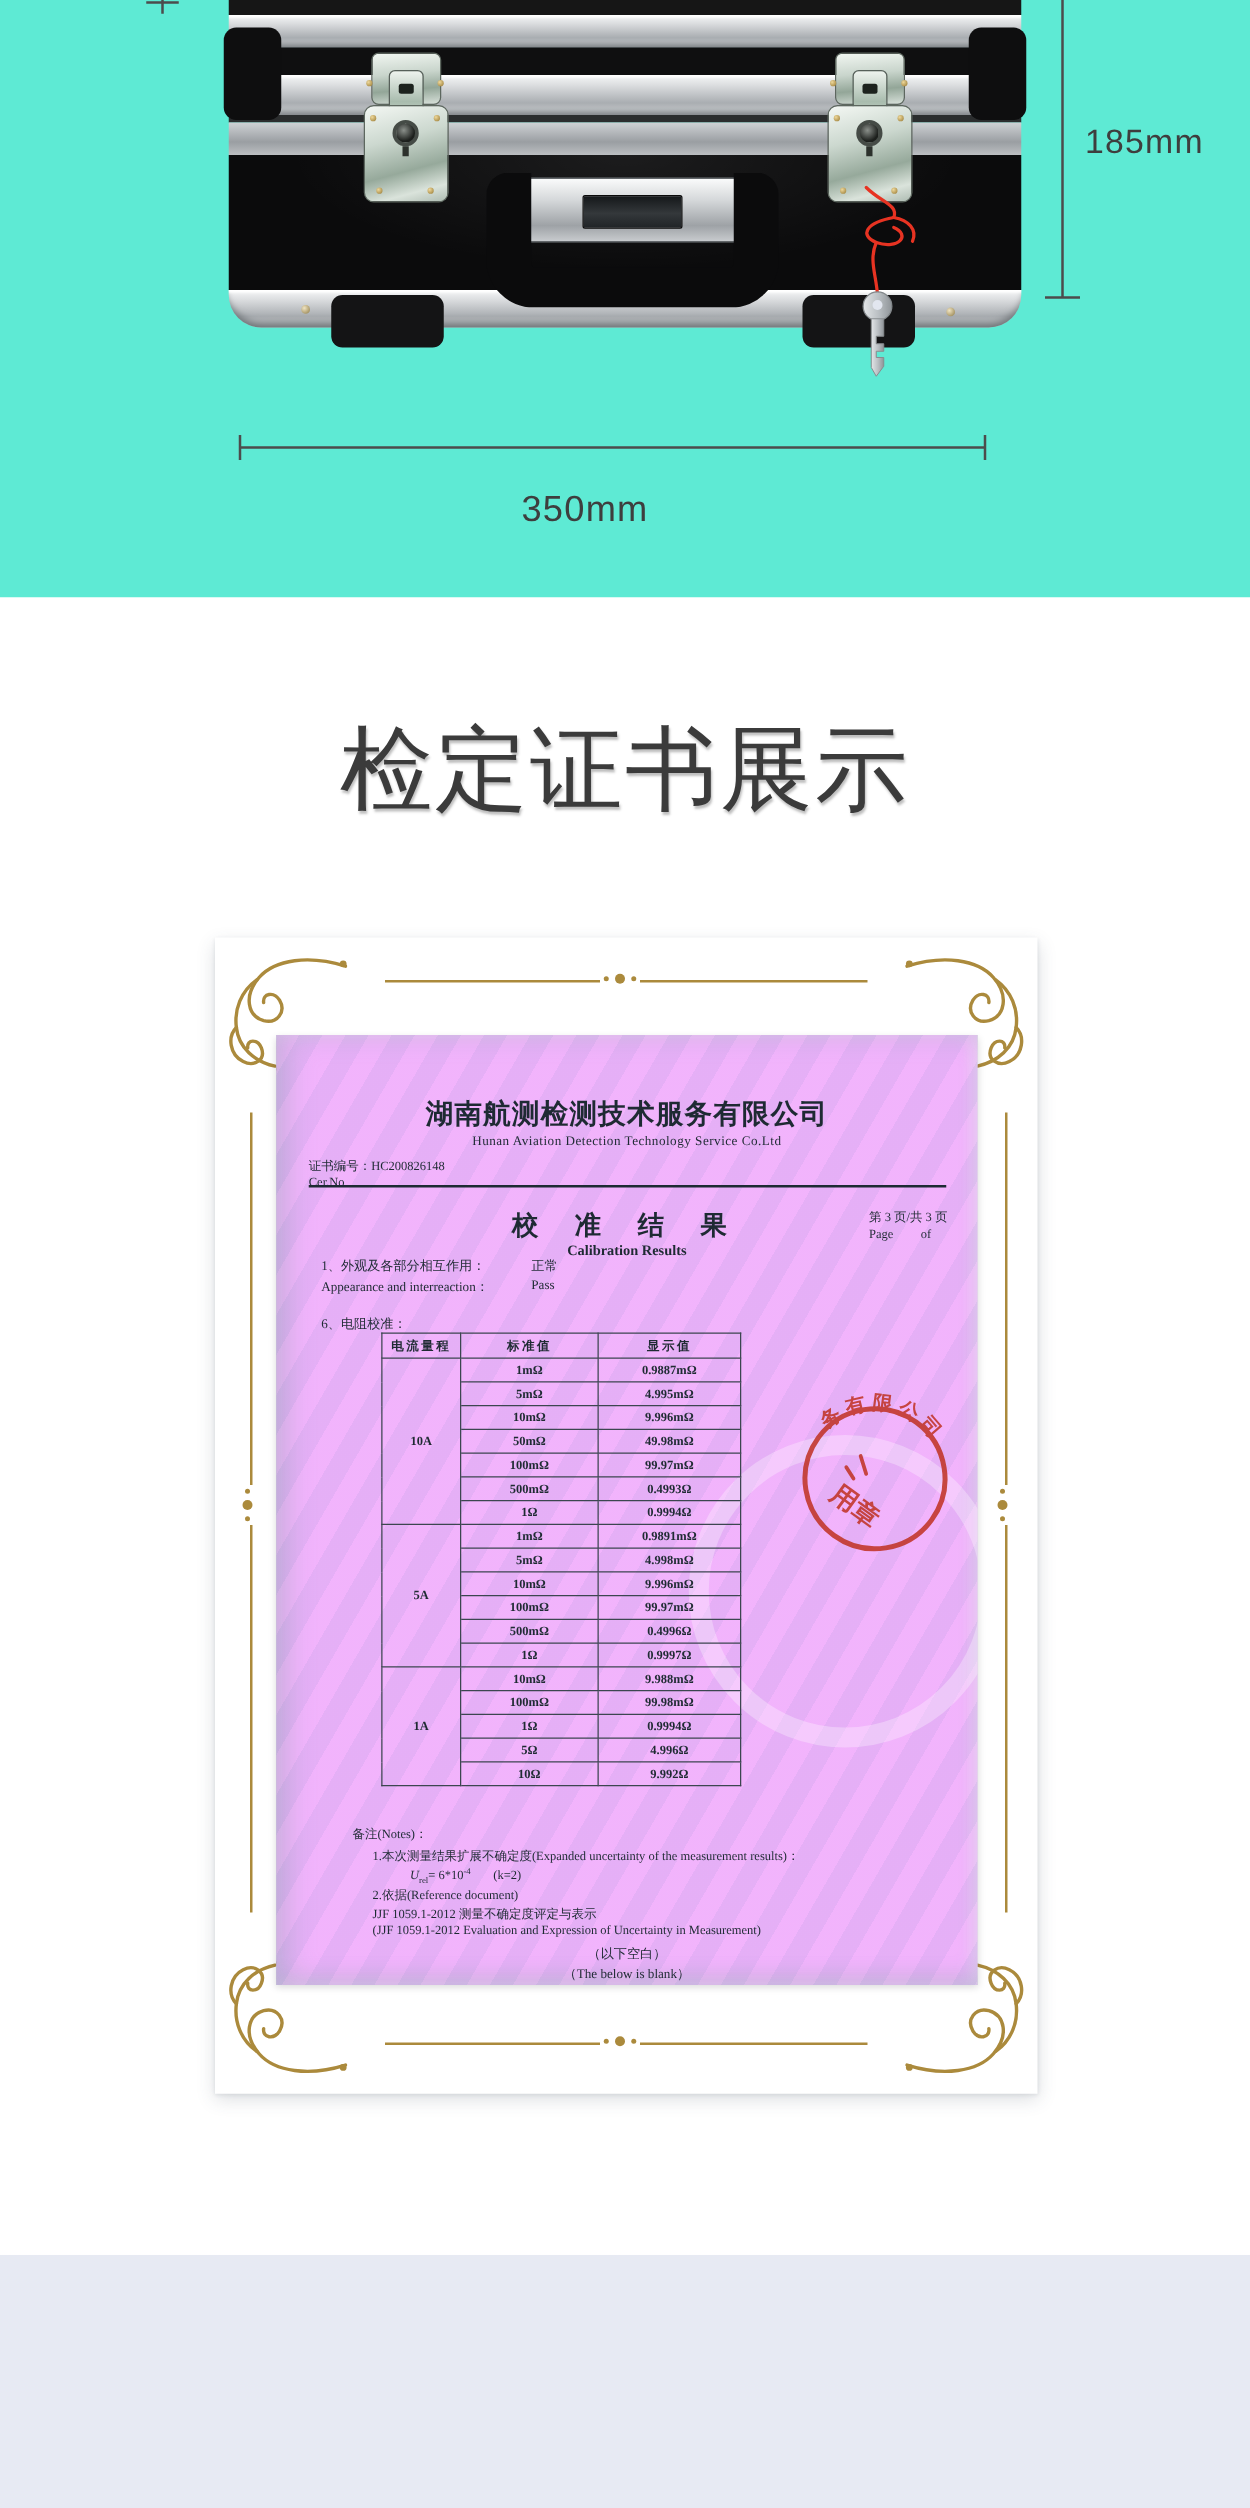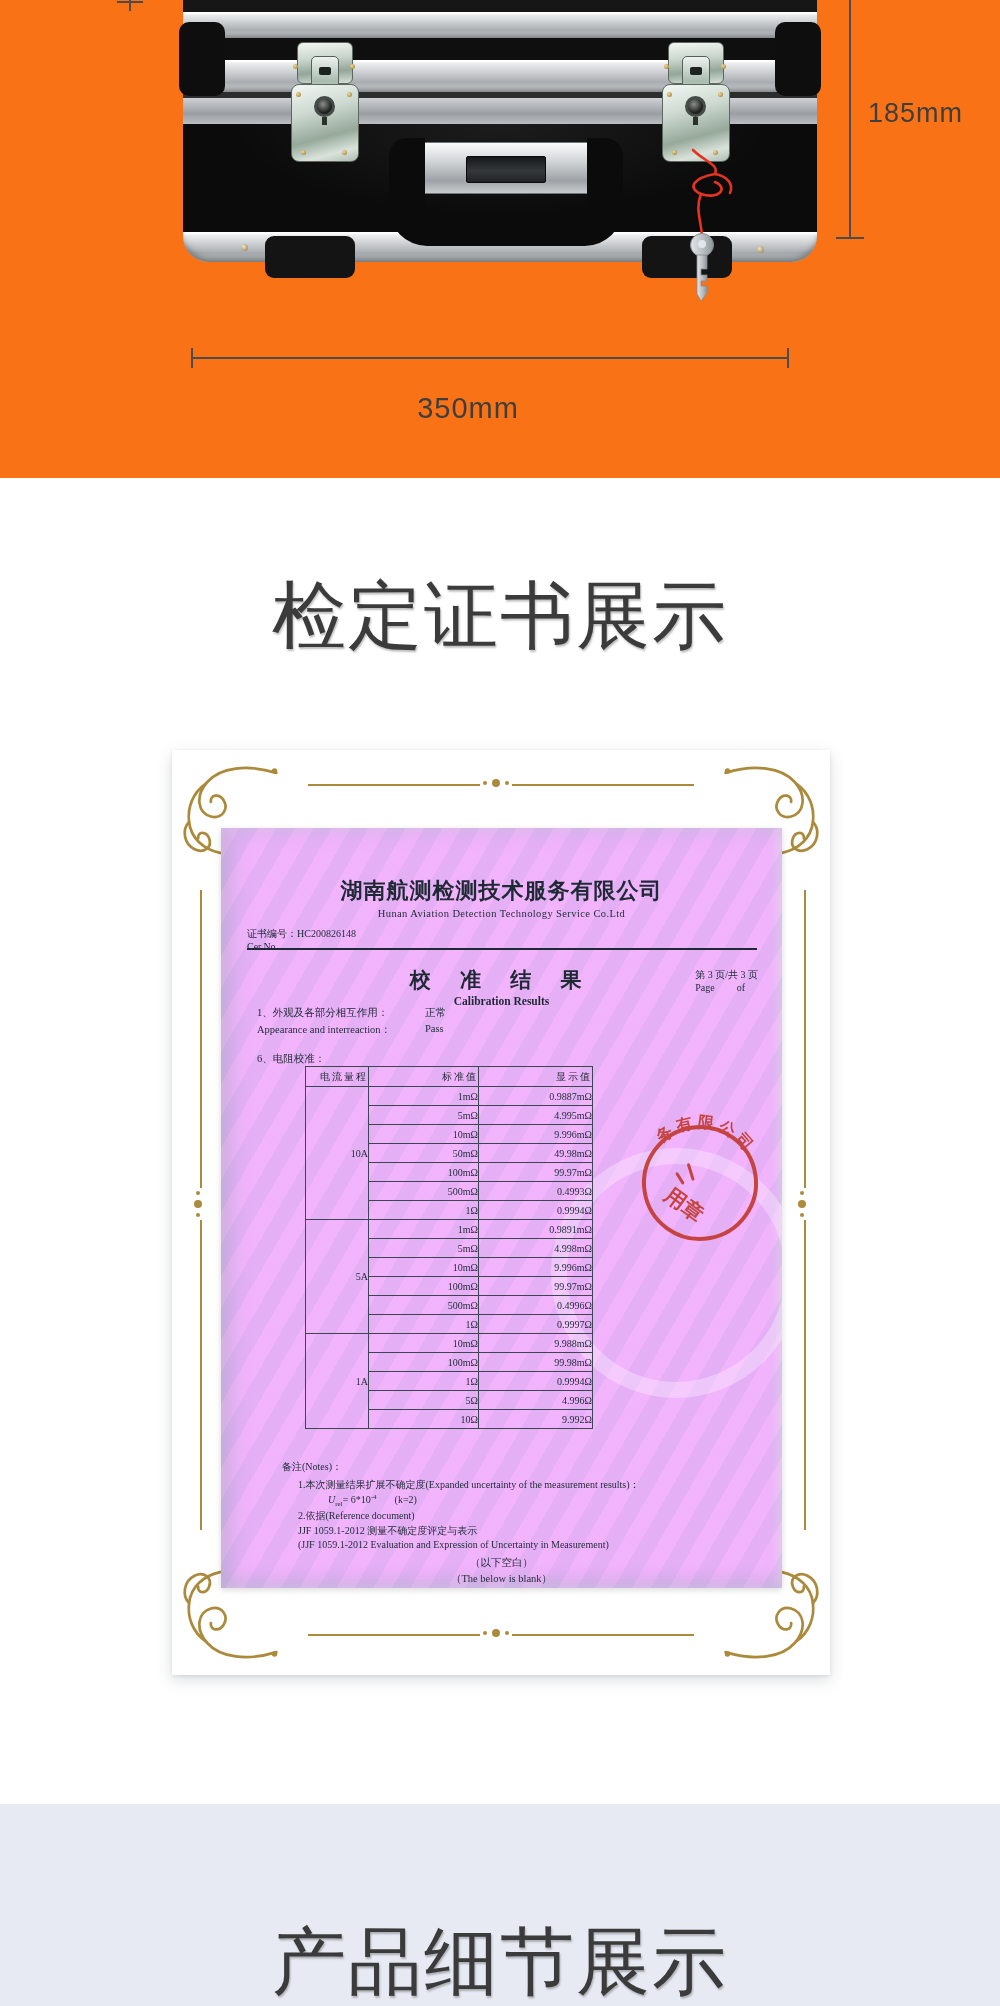--- a/index.html
+++ b/index.html
@@ -1,20 +1,20 @@
 <!DOCTYPE html>
 <html><head>
 <meta charset="utf-8">
 <style>
   * { margin:0; padding:0; box-sizing:border-box; }
   body { background:#fff; font-family:"Liberation Sans", sans-serif; }
   #page { position:relative; width:1000px; height:2006px; overflow:hidden; background:#fff; margin:0 auto; }
 
   
-  .sec-top    { position:absolute; left:0; top:0;    width:1000px; height:478px;  background:#f97316; }
+  .sec-top    { position:absolute; left:0; top:0;    width:1000px; height:478px;  background:#5eead4; }
   .sec-mid    { position:absolute; left:0; top:478px; width:1000px; height:1326px; background:#ffffff; }
   .sec-bottom { position:absolute; left:0; top:1804px; width:1000px; height:202px; background:#e7eaf3; }
 
   .big-heading { position:absolute; left:0; width:1000px; text-align:center;
     font-size:74px; line-height:76px; font-weight:400; color:#3b3b3b; letter-spacing:2px;
     text-shadow:1px 2px 2px rgba(40,40,40,.30); }
   #heading-cert { top:578px; }
   #heading-detail { top:1924px; }
 
   
@@ -98,21 +98,21 @@
   .hdr-rule { left:26px; top:120px; width:510px; height:2px; background:#1d2a33; }
   .t-cn { top:138px; font-size:21px; font-weight:700; letter-spacing:12px; }
   .t-en { top:167px; font-size:11.5px; font-weight:700; }
   .bodyline { font-size:10.5px; }
   .i1cn  { left:36px;  top:178px; } .i1v  { left:204px; top:178px; }
   .i1en  { left:36px;  top:195px; } .i1ven{ left:204px; top:195px; }
   .i2    { left:36px;  top:224px; }
 
   table.cal { position:absolute; left:84px; top:238px; width:287px; border-collapse:collapse; table-layout:fixed; }
   table.cal th, table.cal td { border:1px solid #3c4650; font-family:"Liberation Serif", serif; font-size:10px;
-        font-weight:400; color:#1f2b33; text-align:right; height:19px; padding:0; }
+        font-weight:700; color:#1f2b33; text-align:center; height:19px; padding:0; }
   table.cal thead th { height:20px; letter-spacing:2px; }
 
   .notes { font-size:10px; }
   .n-label { left:49px;  top:632px;margin-left:12px; }
   .n-l1    { left:77px;  top:650px; }
   .n-u     { left:107px; top:665px; }
   .n-u sub { font-size:7px; } .n-u sup { font-size:7px; }
   .n-uk { margin-left:18px; }
   .n-l2    { left:77px;  top:681px; }
   .n-l3    { left:77px;  top:696px; }
@@ -419,15 +419,14 @@
         <text font-size="16" font-weight="700" fill="#c13527" letter-spacing="4" font-family="Liberation Serif, serif">
           <textPath href="#arcpath" startOffset="10%">务有限公司</textPath>
         </text>
         <text x="70" y="104" text-anchor="middle" font-size="21" font-weight="700" fill="#c13527" font-family="Liberation Serif, serif">用章</text>
         <path d="M50,62 l12,9 M46,76 l10,4" stroke="#c13527" stroke-width="3" fill="none" stroke-linecap="round"></path>
       </svg>
     </div>
   </div>
 
   <div class="sec-bottom"></div>
-  <div class="big-heading" id="heading-detail">产品细节展示</div>
 
 </div>
 
 </body></html>

